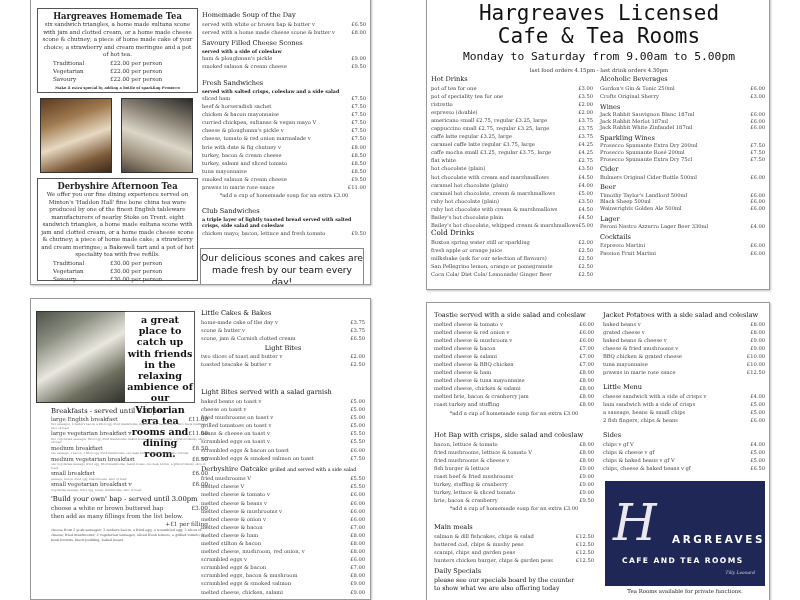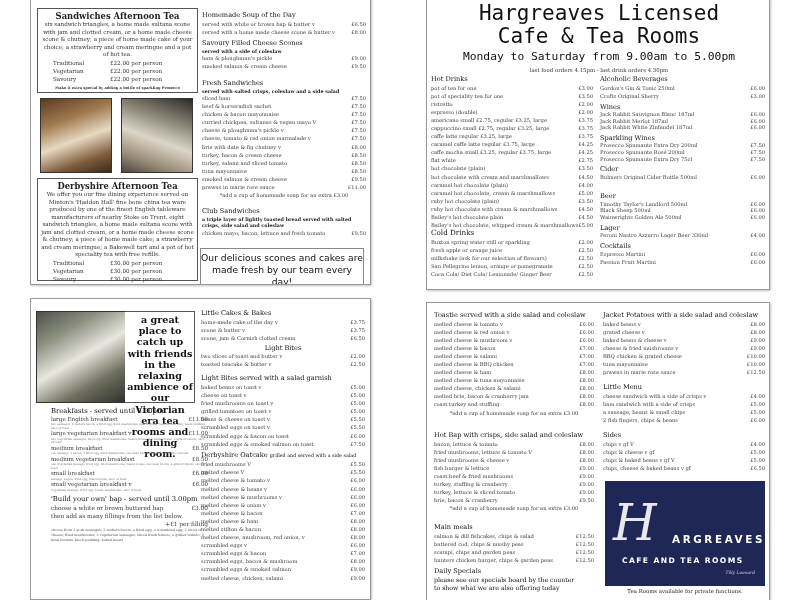--- a/index.html
+++ b/index.html
@@ -44,21 +44,21 @@
   .logo .argreaves { position: absolute; left: 67px; top: 32px; font-weight: bold; letter-spacing: 2.6px; font-size: 10.4px; }
   .logo .cafe { position: absolute; left: 17px; top: 52px; font-weight: bold; letter-spacing: 1.4px; font-size: 7.6px; }
   .logo .sig { position: absolute; right: 10px; top: 63px; font-family: "DejaVu Serif", serif; font-style: italic; font-size: 4.4px; color: #cfd0e0; }
   .private { position: absolute; font-size: 5.4px; text-align: center; color: #222; }
 </style>
 </head>
 <body>
 
 <div class="page" id="p1">
   <div class="boxed" style="left:6px; top:9px; width:161px; height:85px;">
-    <div class="tea-title">Sandwiches Afternoon Tea</div>
+    <div class="tea-title">Hargreaves Homemade Tea</div>
     <div class="tea-desc">six sandwich triangles, a home made sultana scone with jam and clotted cream, or a home made cheese scone &amp; chutney; a piece of home made cake of your choice; a strawberry and cream meringue and a pot of hot tea.</div>
     <div id="ht-prices">
         <div class="tea-price-row">
           <span class="lbl">Traditional</span>
           <span>£22.00 per person</span>
         </div>
         <div class="tea-price-row">
           <span class="lbl">Vegetarian</span>
           <span>£22.00 per person</span>
         </div>
@@ -336,21 +336,21 @@
           <span class="price">£7.50</span>
         </div>
       </div>
     <div class="sec-h" style="margin-top:3px;">Cider</div>
     <div class="list">
         <div class="row" style="line-height: 6.6px;">
           <span>Bulmers Original Cider Bottle 500ml</span>
           <span class="price">£6.00</span>
         </div>
       </div>
-    <div class="sec-h" style="margin-top:12px;">Beer</div>
+    <div class="sec-h" style="margin-top:3px;">Beer</div>
     <div class="list">
         <div class="row" style="line-height: 6.6px;">
           <span>Timothy Taylor's Landlord 500ml</span>
           <span class="price">£6.00</span>
         </div>
         <div class="row" style="line-height: 6.6px;">
           <span>Black Sheep 500ml</span>
           <span class="price">£6.00</span>
         </div>
         <div class="row" style="line-height: 6.6px;">
@@ -453,21 +453,21 @@
     <div class="list">
         <div class="row">
           <span>two slices of toast and butter v</span>
           <span class="price">£2.00</span>
         </div>
         <div class="row">
           <span>toasted teacake &amp; butter v</span>
           <span class="price">£2.50</span>
         </div>
       </div>
-    <div class="sec-h" style="margin-top:6px;">Light Bites served with a salad garnish</div>
+    <div class="sec-h" style="margin-top:20px;">Light Bites served with a salad garnish</div>
     <div class="list">
         <div class="row">
           <span>baked beans on toast v</span>
           <span class="price">£5.00</span>
         </div>
         <div class="row">
           <span>cheese on toast v</span>
           <span class="price">£5.00</span>
         </div>
         <div class="row">

